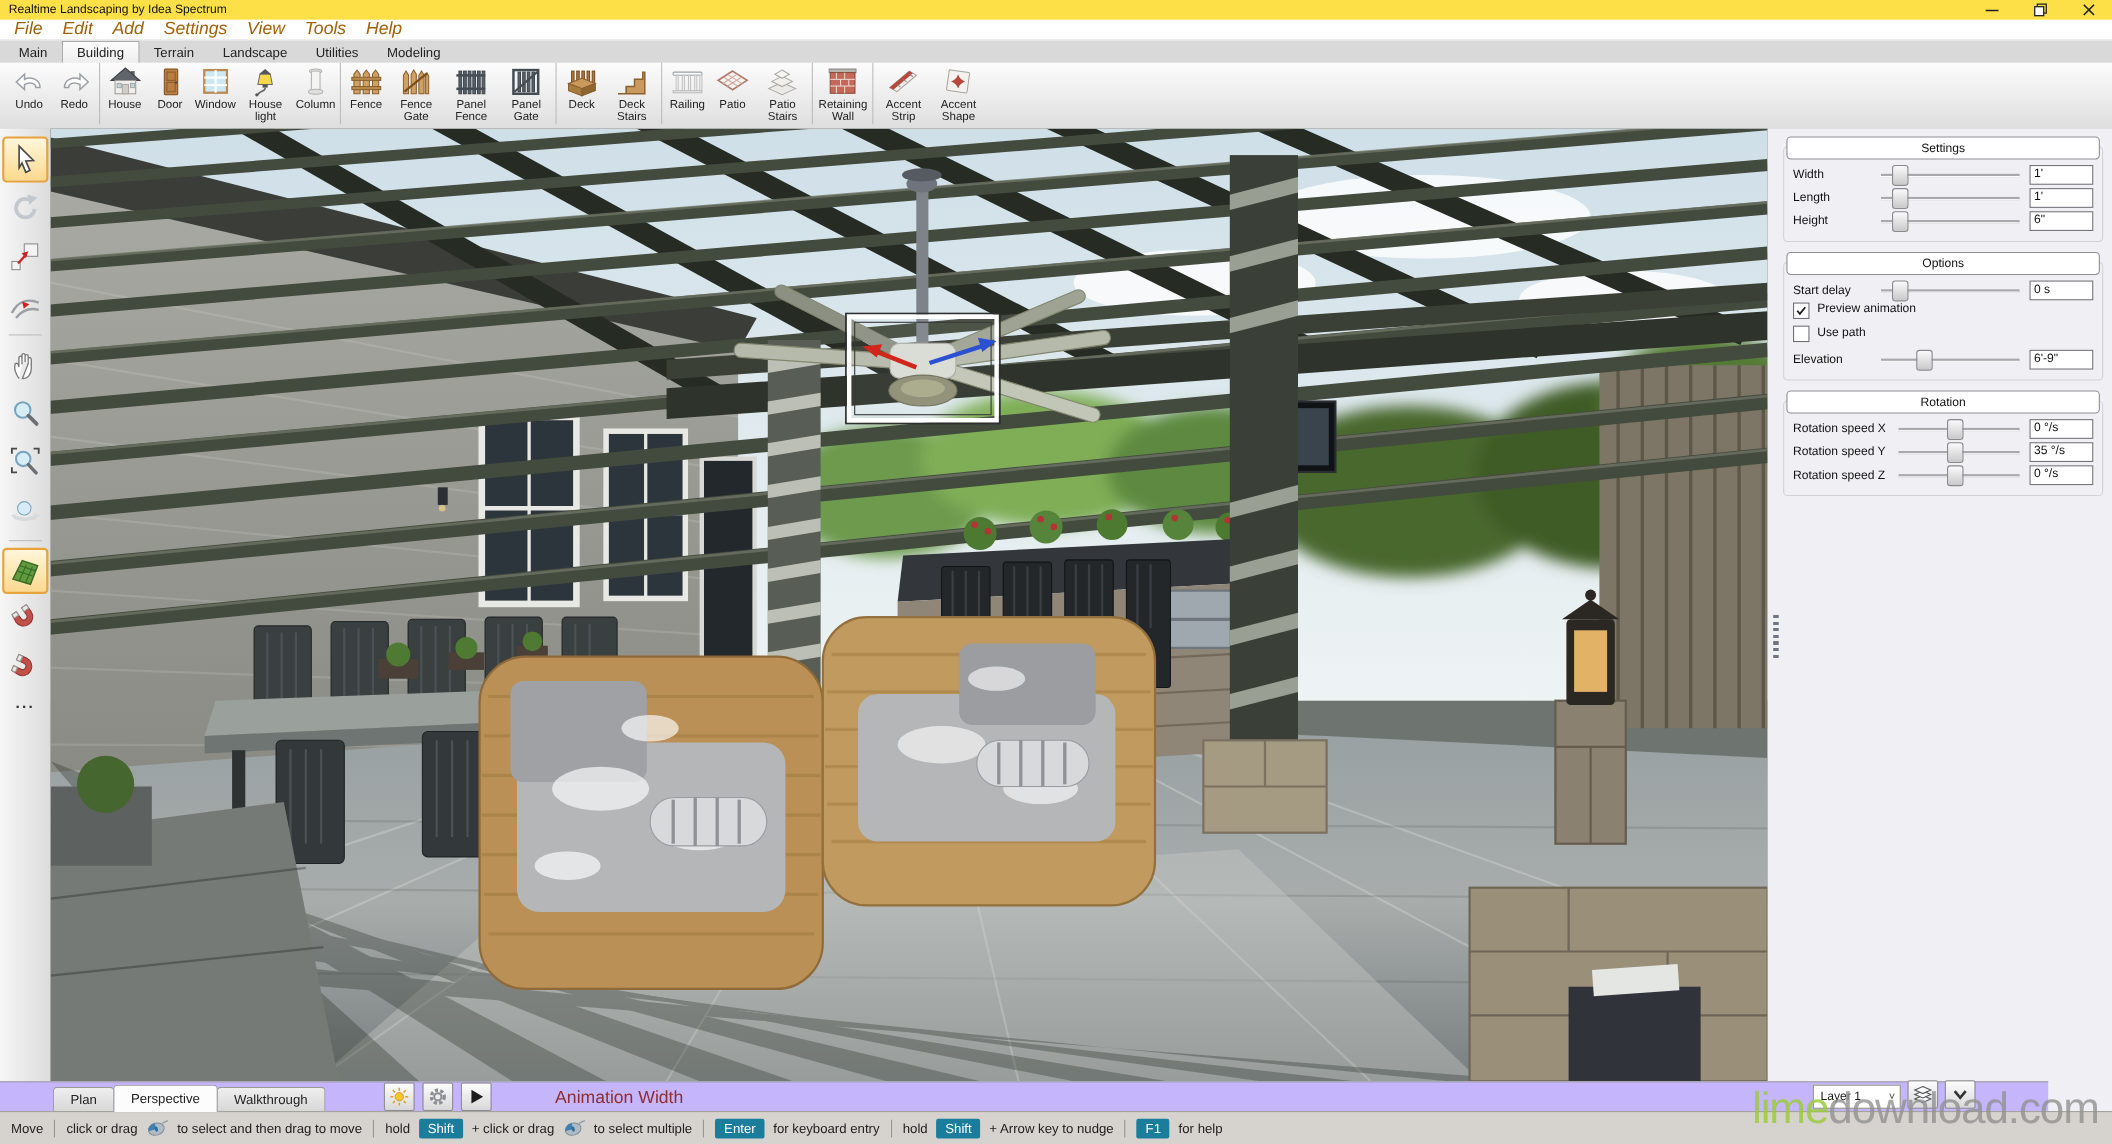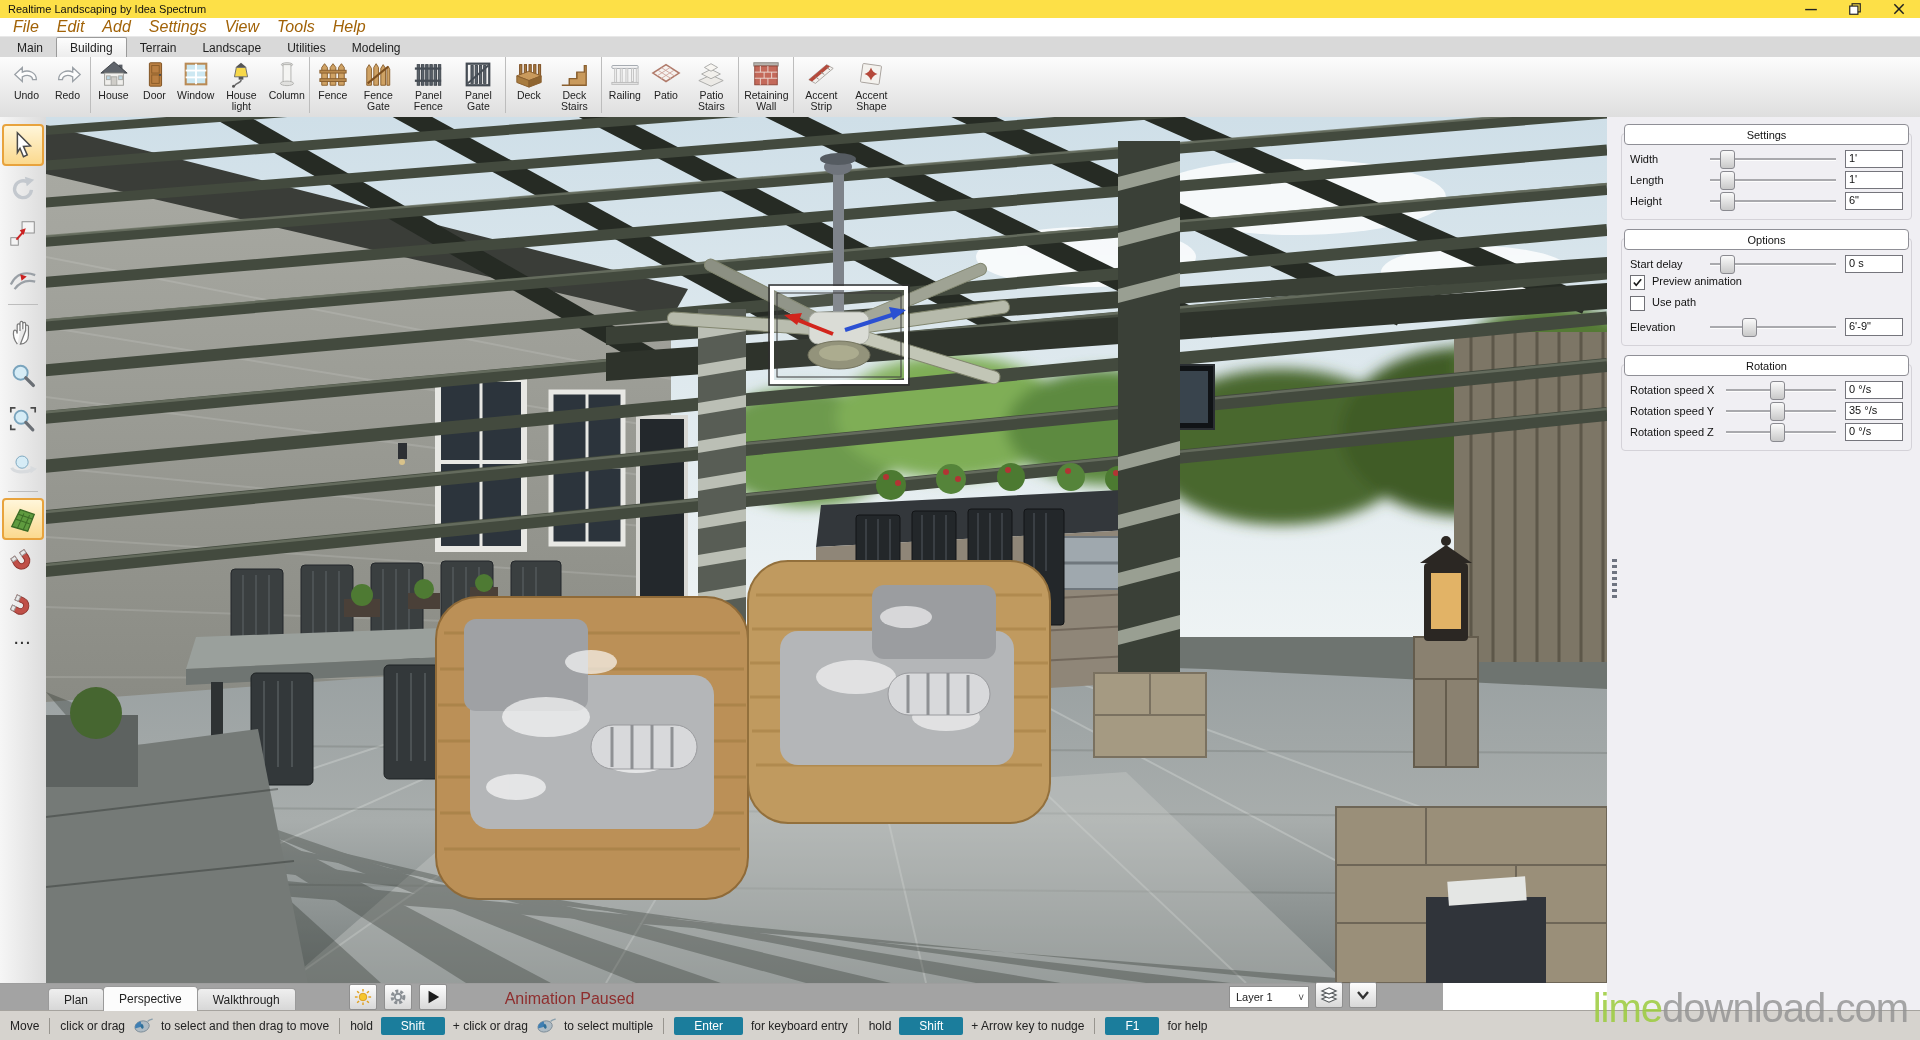--- a/index.html
+++ b/index.html
@@ -49,34 +49,34 @@
   .pslider{flex:1;position:relative;height:20px;margin-right:7px;}
   .ptrack{position:absolute;left:2px;right:2px;top:9px;height:2px;background:#a9a9ad;border-bottom:1px solid #fdfdfd;}
   .pthumb{position:absolute;top:1px;width:13px;height:17px;margin-left:-6px;background:linear-gradient(#fafafa,#c9c9c9);border:1px solid #8a8a90;border-radius:3px;}
   .pvalue{flex:none;width:50px;height:14px;background:#fff;border:1px solid #75757c;font-size:11px;padding:1px 3px;color:#111;}
   .cbrow{display:flex;align-items:flex-start;gap:7px;height:20px;margin:1px 2px;}
   .cbox{width:13px;height:13px;background:#fff;border:1px solid #707076;display:flex;align-items:center;justify-content:center;}
   .cbox svg{display:none;width:11px;height:11px;}
   .cbox.on svg{display:block;}
   .cblabel{font-size:11px;color:#111;}
   
-  .viewtabsrow{position:absolute;left:0;top:983px;width:1443px;height:27px;background:#a3a3a3;border-top:1px solid #9e9e9e;display:flex;align-items:flex-end;gap:40px;}
+  .viewtabsrow{position:absolute;left:0;top:983px;width:1862px;height:27px;background:#c4b5fd;border-top:1px solid #9e9e9e;display:flex;align-items:flex-end;gap:40px;}
   .vtabs{display:flex;align-items:flex-end;margin-left:48px;}
   .vtab{height:22px;line-height:22px;padding:0 15px;font-size:12px;color:#222;background:linear-gradient(#efefef,#d6d6d6);border:1px solid #9a9a9a;border-bottom:none;border-radius:4px 4px 0 0;margin-right:-1px;}
   .vtab.active{background:#fcfcfc;position:relative;z-index:2;height:24px;line-height:24px;}
   .vbtns{display:flex;align-items:center;gap:7px;margin:0 0 1px 14px;}
   .vbtn{width:26px;height:24px;background:linear-gradient(#fdfdfd,#d8d8d8);border:1px solid #8f8f8f;border-radius:2px;display:flex;align-items:center;justify-content:center;}
   .animstatus{font-size:16px;color:#8e2e2e;margin:0 0 3px 18px;}
   .layerctl{position:absolute;right:66px;bottom:3px;display:flex;align-items:flex-end;gap:6px;}
   .layersel{width:72px;height:20px;background:#fff;border:1px solid #8f8f8f;display:flex;align-items:center;font-size:11px;padding-left:6px;}
   .layersel .chev{margin-left:auto;padding-right:4px;color:#444;font-size:10px;}
   
   .statusbar{position:absolute;left:0;top:1010px;width:100%;height:30px;background:#d6d3ce;border-top:1px solid #a6a39e;display:flex;align-items:center;padding-left:10px;gap:8px;font-size:12px;color:#222;}
   .sdiv{width:1px;height:16px;background:#98958f;margin:0 2px;}
-  .kbadge{background:#1b7d9c;color:#fff;font-size:12px;padding:2px 20px;border-radius:2px;}
+  .kbadge{background:#1b7d9c;color:#fff;font-size:12px;padding:2px 8px;border-radius:2px;}
   .micon{width:20px;height:16px;}
   
   .watermark{position:absolute;right:12px;top:986px;z-index:50;font-size:40px;font-weight:normal;letter-spacing:-1px;pointer-events:none;}
   .wm1{color:rgba(155,203,60,0.85);}
   .wm2{color:rgba(145,145,145,0.8);}
 </style>
 </head>
 <body>
 
 <div class="app">
@@ -925,21 +925,21 @@
             <circle cx="10" cy="10" r="6.5" fill="none" stroke="#8a8f94" stroke-width="3.4" stroke-dasharray="3.2 2.2"></circle>
             <circle cx="10" cy="10" r="3.6" fill="#eceff1" stroke="#8a8f94" stroke-width="2"></circle>
           </svg>
       </div>
       <div class="vbtn">
         <svg width="16" height="16" viewBox="0 0 18 18">
             <polygon points="4,2 16,9 4,16" fill="#1c1c1c"></polygon>
           </svg>
       </div>
     </div>
-    <span class="animstatus">Animation Paused</span>
+    <span class="animstatus">Animation Width</span>
     <div class="layerctl">
       <div class="layersel">
         <span>Layer 1</span>
         <span class="chev">˅</span>
       </div>
       <div class="vbtn">
         <svg width="18" height="18" viewBox="0 0 20 20">
             <g fill="#fcfcfc" stroke="#55595c" stroke-width="1.2">
               <polygon points="10,11 18,14.5 10,18 2,14.5"></polygon>
               <polygon points="10,6.5 18,10 10,13.5 2,10"></polygon>

